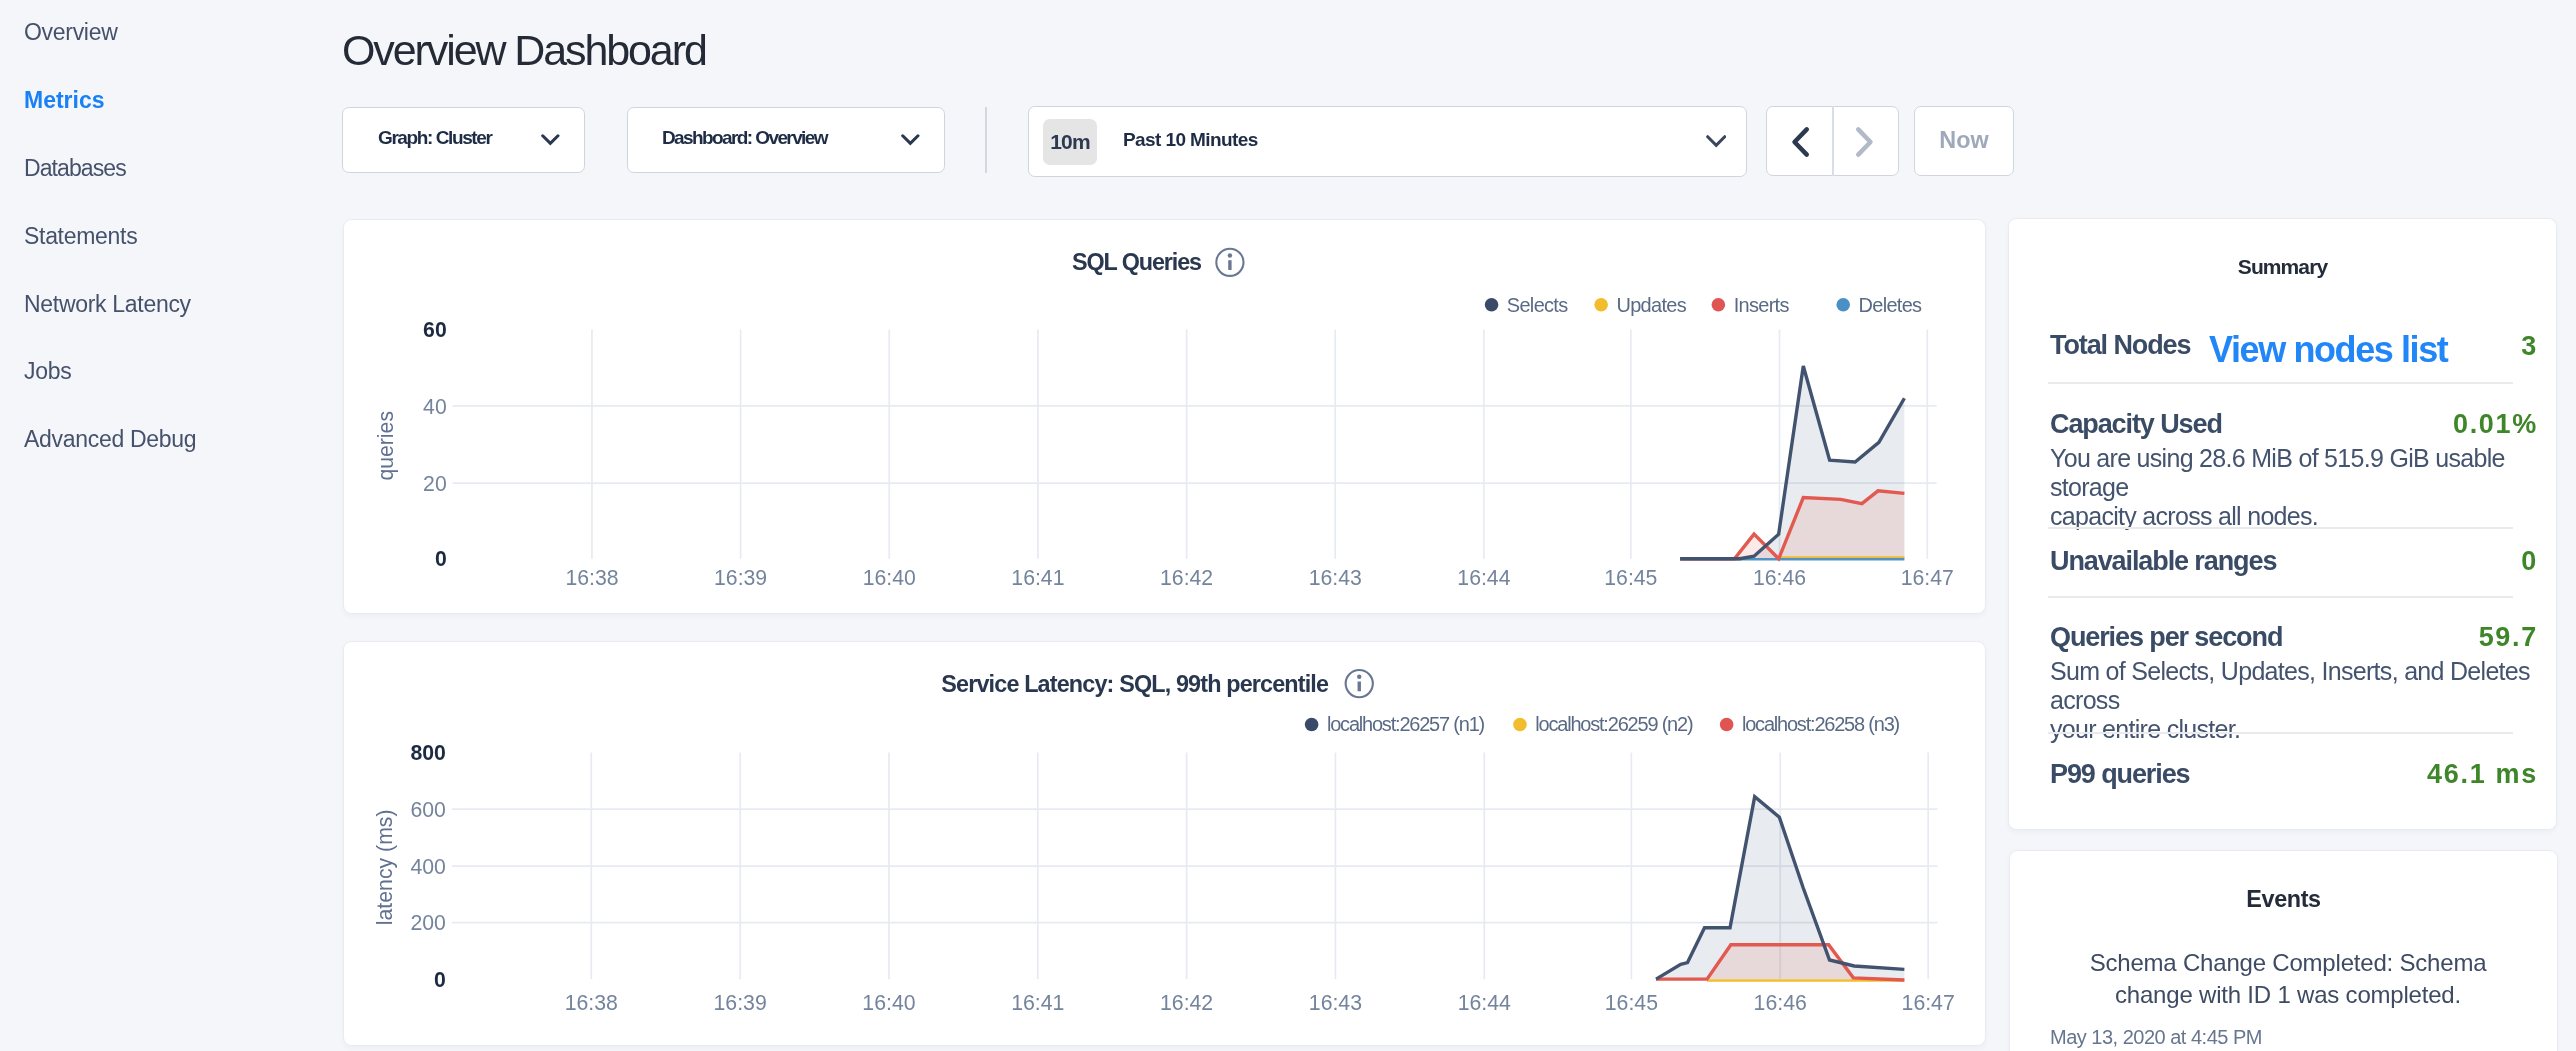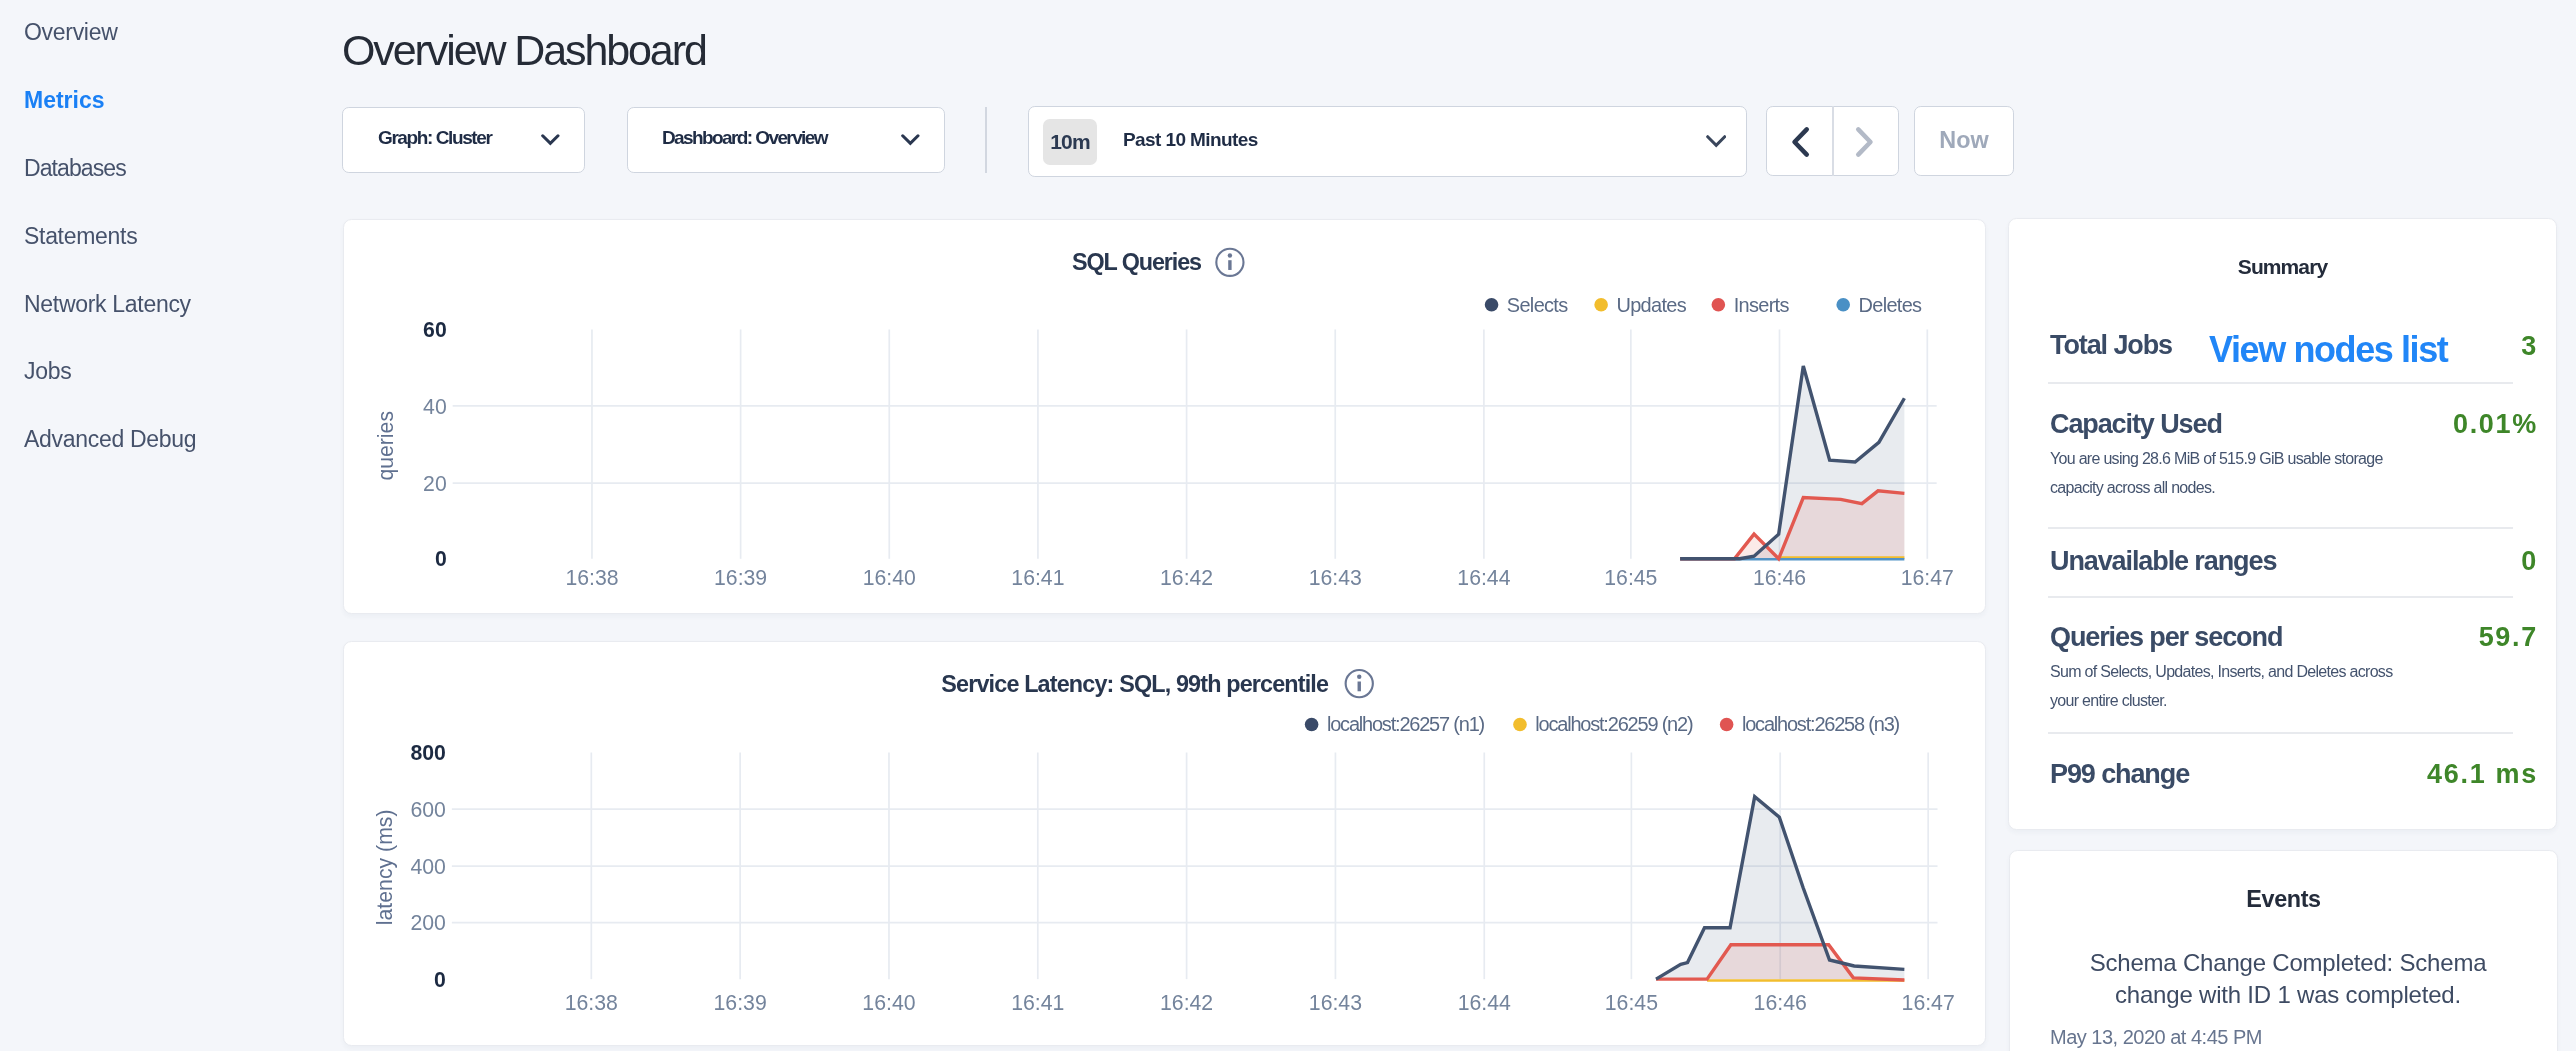--- a/index.html
+++ b/index.html
@@ -6,21 +6,21 @@
   html,body { width:2576px; height:1051px; overflow:hidden; }
   body { font-family:"Liberation Sans", sans-serif; background:#f4f6fa; position:relative; }
   .abs { position:absolute; line-height:1; }
   .nav { font-size:23px; color:#46526b; letter-spacing:-0.3px; }
   .nav.active { color:#1a80f5; font-weight:700; letter-spacing:0; }
   .card { position:absolute; background:#fff; border:1.7px solid #e9ebf0; border-radius:8.5px; box-shadow:0 2.6px 4.3px rgba(60,70,90,0.04); }
   .ctl { position:absolute; background:#fff; border:1.7px solid #cfd5df; border-radius:6.8px; }
   .ctltxt { position:absolute; line-height:1; font-weight:700; color:#1f2c45; font-size:19px; }
   .slabel { position:absolute; line-height:1; font-weight:700; font-size:27px; color:#3a4b66; letter-spacing:-1.1px; }
   .sval { position:absolute; line-height:1; font-weight:700; font-size:27px; color:#3e8629; letter-spacing:1.7px; text-align:right; right:38px; }
-  .sdesc { position:absolute; font-size:16px; color:#44536e; line-height:29px; letter-spacing:-0.7px; }
+  .sdesc { position:absolute; font-size:25px; color:#44536e; line-height:29px; letter-spacing:-0.7px; }
   .sdiv { position:absolute; left:2048px; width:465px; height:1.7px; background:#e8eaee; }
 </style>
 </head>
 <body>
 
 <div class="abs nav" style="left:24px; top:21px;">Overview</div>
 <div class="abs nav active" style="left:24px; top:89px;">Metrics</div>
 <div class="abs nav" style="left:24px; top:157px; letter-spacing:-0.9px;">Databases</div>
 <div class="abs nav" style="left:24px; top:225px;">Statements</div>
 <div class="abs nav" style="left:24px; top:293px;">Network Latency</div>
@@ -170,35 +170,35 @@
   <path d="M1544,397.5 L1573,380 L1581,378 L1601,337 L1631,337 L1660,183 L1689,207 L1717,290 L1748,375 L1777,382 L1836,386 L1836,397.5 Z" fill="rgba(90,110,140,0.14)" stroke="none"></path>
   <path d="M1544,397.5 L1604,397.5 L1632,357 L1747,357 L1776,396 L1836,398.5 L1836,397.5 Z" fill="rgba(226,89,80,0.13)" stroke="none"></path>
   <path d="M1604,399 L1836,399" fill="none" stroke="#f2bd2d" stroke-width="3"></path>
   <path d="M1544,397.5 L1604,397.5 L1632,357 L1747,357 L1776,396 L1836,398.5" fill="none" stroke="#e25950" stroke-width="4"></path>
   <path d="M1544,397.5 L1573,380 L1581,378 L1601,337 L1631,337 L1660,183 L1689,207 L1717,290 L1748,375 L1777,382 L1836,386" fill="none" stroke="#42536f" stroke-width="4"></path>
 </svg>
 
 <div class="card" style="left:2008px; top:218px; width:549px; height:612px;"></div>
 <div class="abs" style="left:2008px; top:256px; width:549px; text-align:center; font-size:21px; font-weight:700; color:#242c3b; letter-spacing:-0.9px;">Summary</div>
 
-<div class="slabel" style="left:2050px; top:332px;">Total Jobs</div>
+<div class="slabel" style="left:2050px; top:332px;">Total Nodes</div>
 <div class="abs" style="left:2209px; top:332px; font-weight:700; font-size:36px; color:#2186f7; letter-spacing:-1.4px;">View nodes list</div>
 <div class="sval" style="top:333px;">3</div>
 <div class="sdiv" style="top:382px;"></div>
 <div class="slabel" style="left:2050px; top:411px;">Capacity Used</div>
 <div class="sval" style="top:411px;">0.01%</div>
 <div class="sdesc" style="left:2050px; top:444px;">You are using 28.6 MiB of 515.9 GiB usable storage<br>capacity across all nodes.</div>
 <div class="sdiv" style="top:527px;"></div>
 <div class="slabel" style="left:2050px; top:548px;">Unavailable ranges</div>
 <div class="sval" style="top:548px;">0</div>
 <div class="sdiv" style="top:596px;"></div>
 <div class="slabel" style="left:2050px; top:624px;">Queries per second</div>
 <div class="sval" style="top:624px;">59.7</div>
 <div class="sdesc" style="left:2050px; top:657px;">Sum of Selects, Updates, Inserts, and Deletes across<br>your entire cluster.</div>
 <div class="sdiv" style="top:732px;"></div>
-<div class="slabel" style="left:2050px; top:761px;">P99 change</div>
+<div class="slabel" style="left:2050px; top:761px;">P99 queries</div>
 <div class="sval" style="top:761px;">46.1 ms</div>
 
 <div class="card" style="left:2009px; top:850px; width:549px; height:238px;"></div>
 <div class="abs" style="left:2009px; top:888px; width:549px; text-align:center; font-size:23.4px; font-weight:700; color:#242c3b; letter-spacing:-0.4px;">Events</div>
 <div class="abs" style="left:2050px; top:947px; width:476px; font-size:24px; color:#3e4b63; line-height:32px; letter-spacing:-0.2px;text-align:center;">Schema Change Completed: Schema<br>change with ID 1 was completed.</div>
 <div class="abs" style="left:2050px; top:1027px; font-size:20px; color:#67758f; letter-spacing:-0.5px;">May 13, 2020 at 4:45 PM</div>
 
 
 </body></html>

